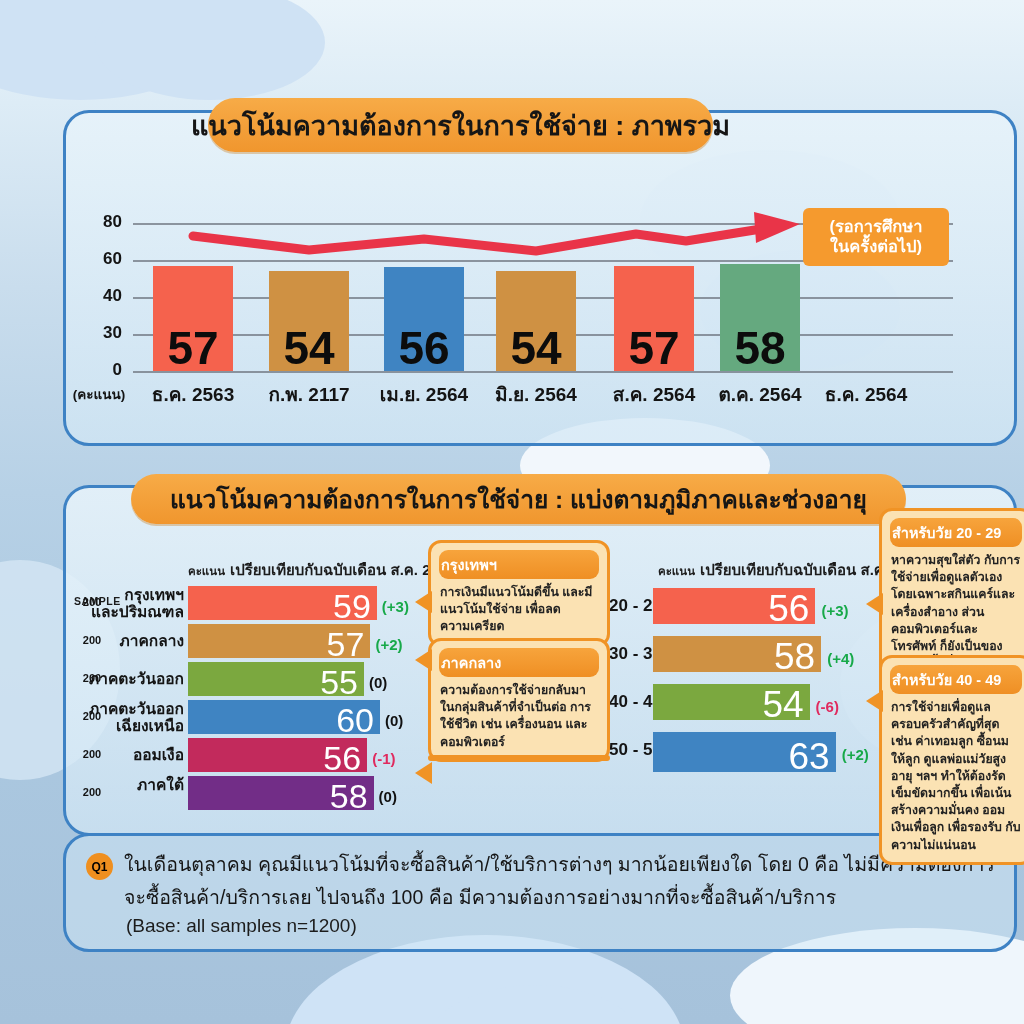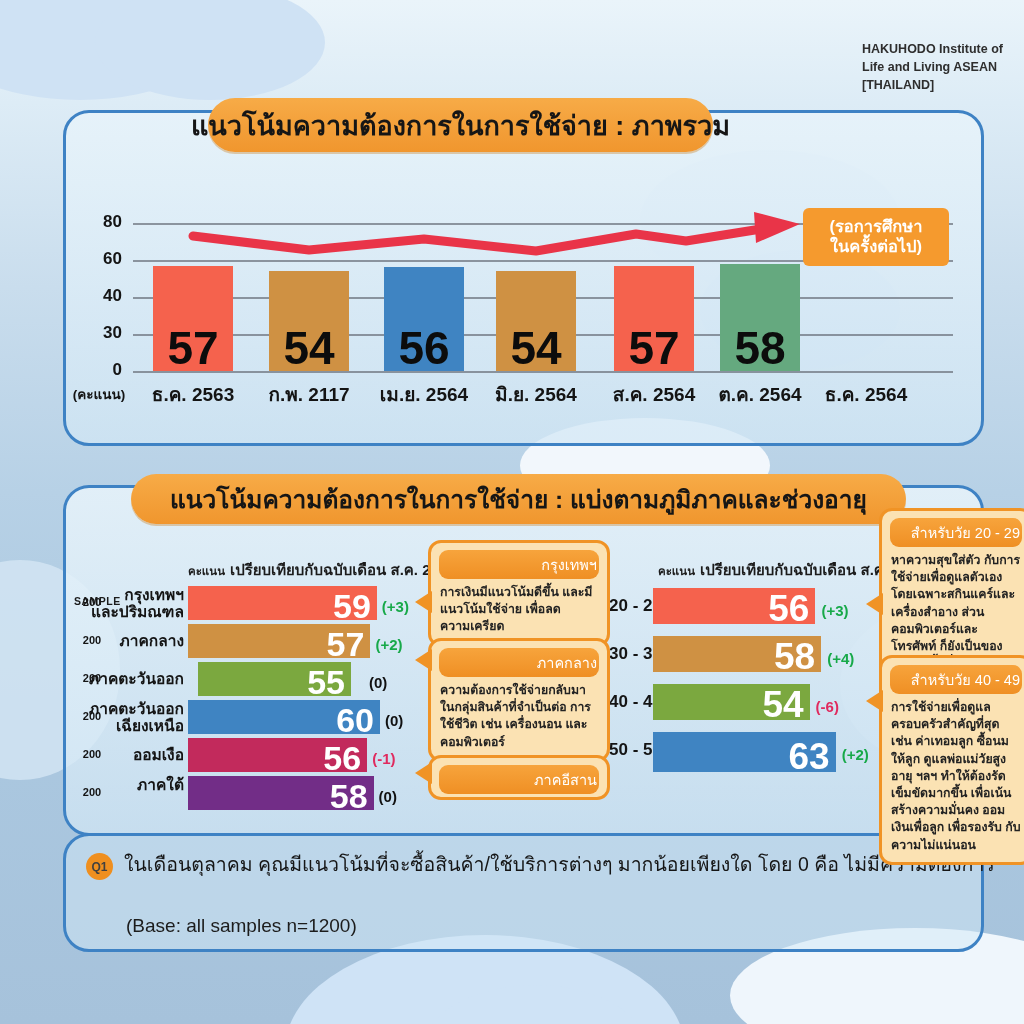--- a/index.html
+++ b/index.html
@@ -7,21 +7,21 @@
   .stage{position:relative;width:1024px;height:1024px;overflow:hidden;
          font-family:"Liberation Sans","DejaVu Sans",sans-serif;color:#141414;}
   .sky{position:absolute;inset:0;
        background:linear-gradient(180deg,#eaf4fa 0%,#ddecf6 10%,#c9dded 28%,#b7d1e6 48%,#abc8e0 70%,#a6c2db 100%);}
   .cloud{position:absolute;border-radius:50%;}
 
   .logo{position:absolute;left:862px;top:40px;width:160px;font-size:12.5px;font-weight:bold;
         line-height:1.45;color:#2e2e2e;}
 
   .panel{position:absolute;border:3px solid #3e82c4;border-radius:26px;
-         background:linear-gradient(180deg,rgba(231,243,250,.88),rgba(210,231,245,.72));}
+         background:linear-gradient(180deg,rgba(231,243,250,.88),rgba(210,231,245,.72));padding-left:33px;}
   .panel1{left:63px;top:110px;width:915px;height:330px;z-index:2;}
   .panel2{left:63px;top:485px;width:915px;height:345px;z-index:3;}
   .qpanel{left:63px;top:833px;width:915px;height:113px;z-index:2;
           background:rgba(210,231,245,.5);}
 
   .banner{position:absolute;background:linear-gradient(180deg,#f7ab47,#f0962e);
           border-radius:28px;display:flex;align-items:center;justify-content:center;
           color:#161616;font-weight:800;white-space:nowrap;box-shadow:0 2px 0 rgba(200,120,20,.35);}
   .banner1{left:142px;top:-15px;width:505px;height:54px;font-size:27px;}
   .banner2{left:65px;top:-14px;width:775px;height:50px;font-size:24.5px;}
@@ -43,37 +43,37 @@
   .hdr{position:absolute;font-weight:bold;color:#1b1b1b;white-space:nowrap;}
   .hdr-sample{font-size:10.5px;letter-spacing:.5px;margin-top:35px;}
   .hdr-score{font-size:11.5px;}
   .hdr-cmp{font-size:15px;}
   .snum{position:absolute;width:40px;text-align:center;font-size:11px;font-weight:bold;}
   .rlabel{position:absolute;width:98px;height:34px;display:flex;flex-direction:column;justify-content:center;
           align-items:flex-end;font-size:15.5px;font-weight:bold;line-height:1.1;text-align:right;white-space:nowrap;}
   .alabel{position:absolute;width:78px;height:36px;display:flex;align-items:center;
           font-size:17px;font-weight:bold;white-space:nowrap;}
   .hbar{position:absolute;}
-  .hval{position:absolute;right:6px;bottom:-3px;font-weight:700;color:#fff;line-height:1;}
+  .hval{position:absolute;right:6px;bottom:-3px;font-weight:400;color:#fff;line-height:1;}
   .rv{font-size:34px;}
   .av{font-size:37px;}
   .chg{position:absolute;font-size:15px;font-weight:800;white-space:nowrap;}
   .up{color:#17a949;} .zero{color:#111;} .down{color:#e02a5e;}
 
   
   .callout{position:absolute;background:#fbe2b3;border:3px solid #f09325;border-radius:13px;z-index:4;}
   .chd{margin:7px 8px 3px;background:linear-gradient(180deg,#f7a43c,#ef8f24);border-radius:9px;color:#fff;
-       font-weight:400;text-align:right;font-size:14.5px;padding:3px 2px;white-space:nowrap;}
+       font-weight:700;text-align:left;font-size:14.5px;padding:3px 2px;white-space:nowrap;}
   .cbd{padding:2px 9px 8px;font-size:12.3px;line-height:1.4;color:#222;font-weight:600;}
   .ptr{position:absolute;left:-16px;width:0;height:0;border-top:11px solid transparent;
        border-bottom:11px solid transparent;border-right:17px solid #f09325;}
 
   
   .qbadge{position:absolute;left:20px;top:17px;width:27px;height:27px;border-radius:50%;
-          background:#ef8f1f;color:#404040;font-size:12px;font-weight:800;
+          background:#ef8f1f;color:#000000;font-size:12px;font-weight:800;
           display:flex;align-items:center;justify-content:center;}
   .qline{position:absolute;left:58px;width:900px;font-size:19.5px;font-weight:500;color:#151515;white-space:nowrap;}
   .q1{top:13px;} .q2{top:46px;}
   .qbase{position:absolute;left:60px;top:79px;font-size:19px;color:#1c1c1c;}
 </style>
 </head>
 <body>
 
 <div class="stage">
   <div class="sky"></div>
@@ -83,25 +83,20 @@
   <div class="cloud" style="left:640px;top:150px;width:260px;height:140px;background:#c6dcf0;opacity:.7;"></div>
   <div class="cloud" style="left:700px;top:250px;width:200px;height:120px;background:#bcd6ee;opacity:.6;"></div>
   <div class="cloud" style="left:-80px;top:560px;width:200px;height:220px;background:#d5e6f4;opacity:.8;"></div>
   <div class="cloud" style="left:520px;top:418px;width:250px;height:95px;background:#f2f7fc;"></div>
   <div class="cloud" style="left:840px;top:600px;width:230px;height:170px;background:#c2d9ee;opacity:.5;"></div>
   <div class="cloud" style="left:285px;top:935px;width:400px;height:230px;background:#cfe3f6;"></div>
   <div class="cloud" style="left:420px;top:985px;width:230px;height:140px;background:#cfe3f6;"></div>
   <div class="cloud" style="left:730px;top:928px;width:370px;height:135px;background:#eff6fc;"></div>
   <div class="cloud" style="left:950px;top:955px;width:200px;height:130px;background:#eff6fc;"></div>
 
-  <div class="logo" id="logo">
-      <div class="logoline">HAKUHODO Institute of</div>
-      <div class="logoline">Life and Living ASEAN</div>
-      <div class="logoline">[THAILAND]</div>
-    </div>
 
   <section class="panel panel1">
     <div class="banner banner1">
       <span>แนวโน้มความต้องการในการใช้จ่าย : ภาพรวม</span>
     </div>
     <div id="ov-grid">
         <div class="gridline" style="top: 110px;"></div>
         <div class="ytick" style="top: 99px;">80</div>
         <div class="gridline" style="top: 147px;"></div>
         <div class="ytick" style="top: 136px;">60</div>
@@ -173,21 +168,21 @@
           <div>ภาคกลาง</div>
         </div>
         <div class="hbar" style="left: 122px; top: 136px; width: 182.4px; height: 34px; background: rgb(207, 145, 67);">
           <div class="hval rv">57</div>
         </div>
         <div class="chg up" style="left: 309.4px; top: 148px;">(+2)</div>
         <div class="snum" style="left: 6px; top: 184px;">200</div>
         <div class="rlabel" style="left: 20px; top: 174px;">
           <div>ภาคตะวันออก</div>
         </div>
-        <div class="hbar" style="left: 132px; top: 174px; width: 153px; height: 34px; background: rgb(123, 168, 63);">
+        <div class="hbar" style="left: 122px; top: 174px; width: 176px; height: 34px; background: rgb(123, 168, 63);">
           <div class="hval rv">55</div>
         </div>
         <div class="chg zero" style="left: 303px; top: 186px;">(0)</div>
         <div class="snum" style="left: 6px; top: 222px;">200</div>
         <div class="rlabel" style="left: 20px; top: 212px;">
           <div>ภาคตะวันออก</div>
           <div>เฉียงเหนือ</div>
         </div>
         <div class="hbar" style="left: 122px; top: 212px; width: 192px; height: 34px; background: rgb(63, 132, 194);">
           <div class="hval rv">60</div>
@@ -246,36 +241,36 @@
           <div class="chd">กรุงเทพฯ</div>
           <div class="cbd">การเงินมีแนวโน้มดีขึ้น และมีแนวโน้มใช้จ่าย เพื่อลดความเครียด</div>
           <div class="ptr" style="top: 48px;"></div>
         </div>
         <div class="callout" style="left: 362px; top: 150px; width: 176px;">
           <div class="chd">ภาคกลาง</div>
           <div class="cbd">ความต้องการใช้จ่ายกลับมา ในกลุ่มสินค้าที่จำเป็นต่อ การใช้ชีวิต เช่น เครื่องนอน และคอมพิวเตอร์</div>
           <div class="ptr" style="top: 8px;"></div>
         </div>
         <div class="callout" style="left: 362px; top: 267px; width: 176px;">
-          <div class="chd">ภาคอีสาน</div>
           <div class="ptr" style="top: 4px;"></div>
         </div>
       </div>
     <div id="right-callouts">
         <div class="callout" style="left: 813px; top: 20px; width: 148px;">
           <div class="chd">สำหรับวัย 20 - 29</div>
           <div class="cbd">หาความสุขใส่ตัว กับการ ใช้จ่ายเพื่อดูแลตัวเอง โดยเฉพาะสกินแคร์และ เครื่องสำอาง ส่วน คอมพิวเตอร์และโทรศัพท์ ก็ยังเป็นของจำเป็น ทั้งเรื่อง งานและความสุข</div>
           <div class="ptr" style="top: 82px;"></div>
         </div>
         <div class="callout" style="left: 813px; top: 167px; width: 148px;">
           <div class="chd">สำหรับวัย 40 - 49</div>
           <div class="cbd">การใช้จ่ายเพื่อดูแล ครอบครัวสำคัญที่สุด เช่น ค่าเทอมลูก ซื้อนมให้ลูก ดูแลพ่อแม่วัยสูงอายุ ฯลฯ ทำให้ต้องรัดเข็มขัดมากขึ้น เพื่อเน้นสร้างความมั่นคง ออมเงินเพื่อลูก เพื่อรองรับ กับความไม่แน่นอน</div>
           <div class="ptr" style="top: 32px;"></div>
         </div>
       </div>
   </section>
 
   <section class="panel qpanel">
     <div class="qbadge">Q1</div>
     <div class="qline q1">ในเดือนตุลาคม คุณมีแนวโน้มที่จะซื้อสินค้า/ใช้บริการต่างๆ มากน้อยเพียงใด โดย 0 คือ ไม่มีความต้องการ</div>
+    <div class="qline q2">จะซื้อสินค้า/บริการเลย ไปจนถึง 100 คือ มีความต้องการอย่างมากที่จะซื้อสินค้า/บริการ</div>
     <div class="qbase">(Base: all samples n=1200)</div>
   </section>
 </div>
 
 </body></html>

